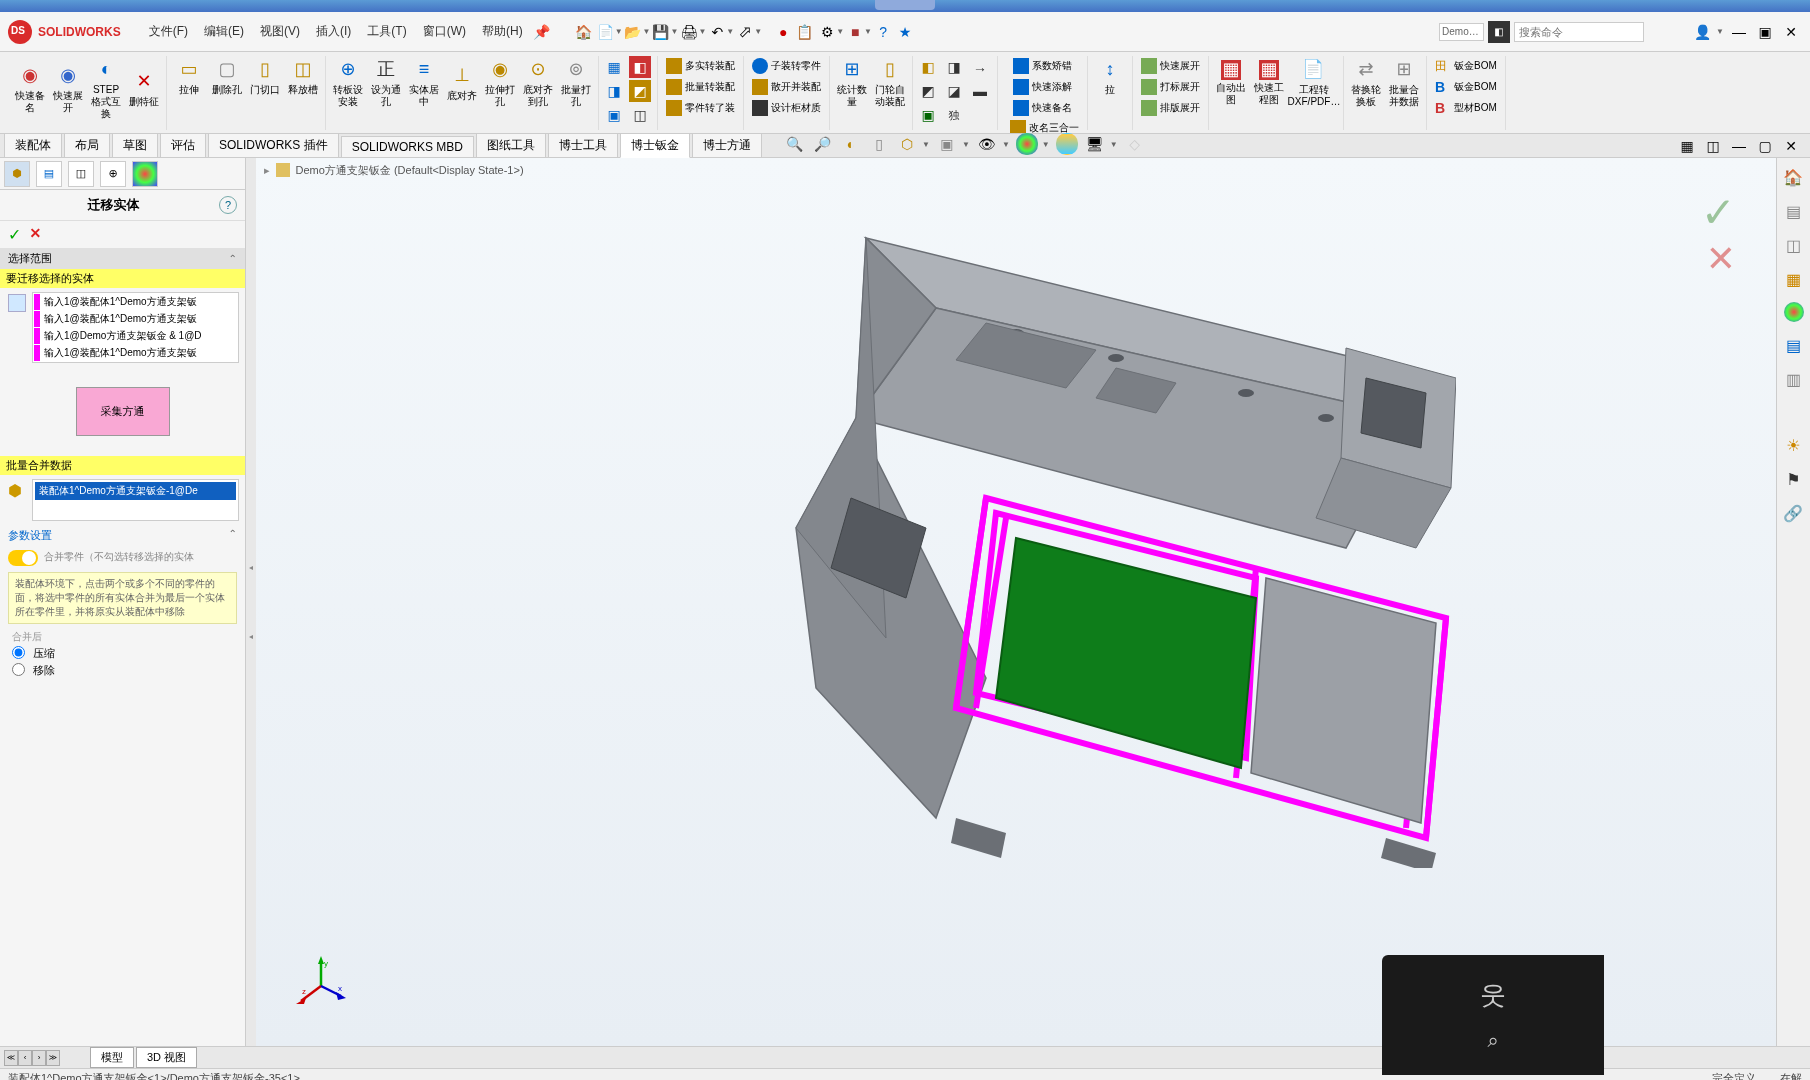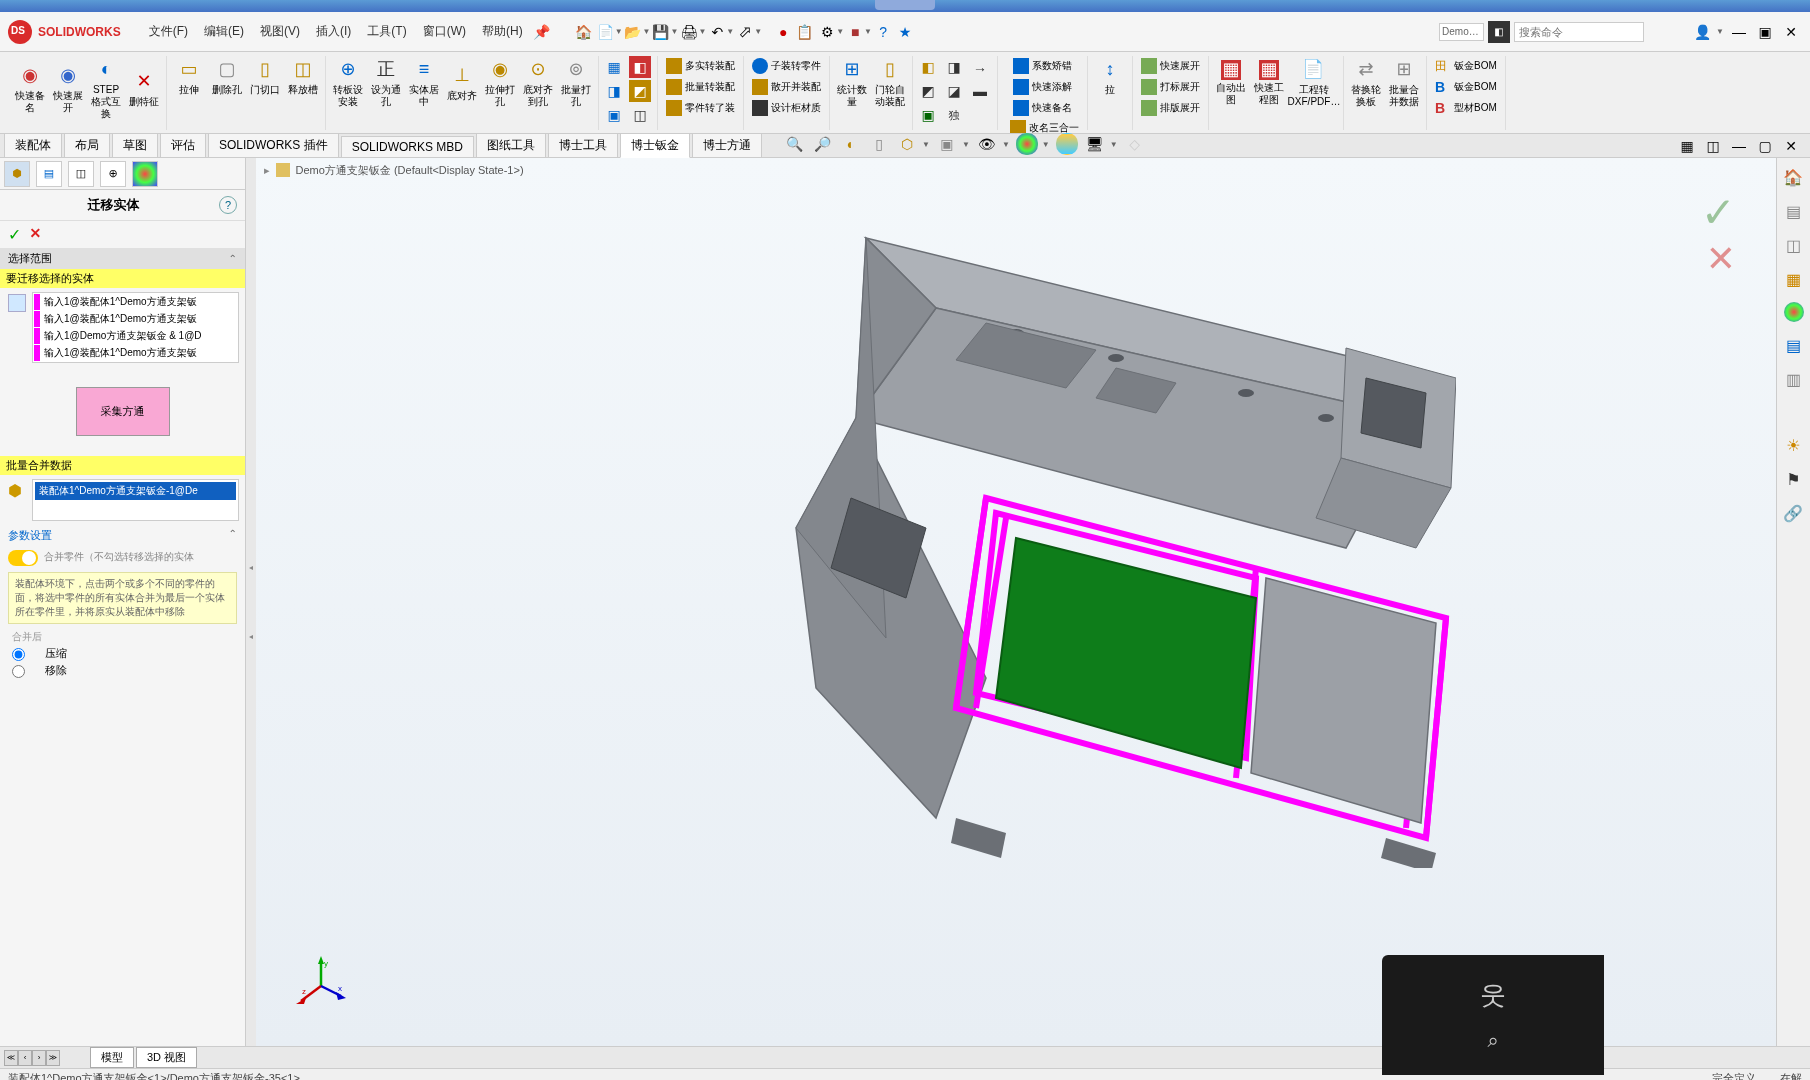--- a/index.html
+++ b/index.html
@@ -61,21 +61,21 @@
 .target-box { border: 1px solid #ccc; margin: 4px 8px; background: #fff; }
 .target-item { background: #1060c0; color: #fff; padding: 2px 4px; font-size: 10px; margin: 2px; }
 .target-empty { height: 16px; margin: 2px; }
 .section-header2 { padding: 3px 8px; font-size: 11px; display: flex; justify-content: space-between; color: #0066cc; }
 .toggle-row { padding: 4px 8px; display: flex; align-items: flex-start; }
 .toggle { width: 30px; height: 16px; background: #ffcc00; border-radius: 8px; position: relative; margin-right: 6px; flex-shrink: 0; cursor: pointer; }
 .toggle::after { content: ""; position: absolute; left: 14px; top: 1px; width: 14px; height: 14px; background: #fff; border-radius: 7px; }
 .toggle-label { font-size: 10px; color: #888; line-height: 1.3; }
 .tooltip-box { background: #ffffcc; border: 1px solid #e0e0a0; padding: 4px 6px; margin: 2px 8px; font-size: 10px; color: #666; line-height: 1.4; }
 .radio-group { padding: 4px 12px; font-size: 11px; }
-.radio-row { display: flex; align-items: flex-end; gap: 20px; margin: 2px 0; }
+.radio-row { display: flex; align-items: flex-start; gap: 8px; margin: 2px 0; }
 
 
 .viewport { flex: 1; background: linear-gradient(#f4f8fb, #e8eef4); position: relative; overflow: hidden; }
 .breadcrumb-bar { position: absolute; top: 0; left: 0; right: 0; height: 24px; display: flex; align-items: center; padding: 0 8px; font-size: 11px; color: #555; gap: 6px; }
 .bc-icon { width: 14px; height: 14px; background: #e0c060; }
 .check-big { position: absolute; right: 40px; top: 30px; font-size: 42px; color: #9cc49c; }
 .cross-big { position: absolute; right: 40px; top: 80px; font-size: 36px; color: #e09090; }
 .triad { position: absolute; left: 40px; bottom: 40px; width: 50px; height: 50px; }
 
 

